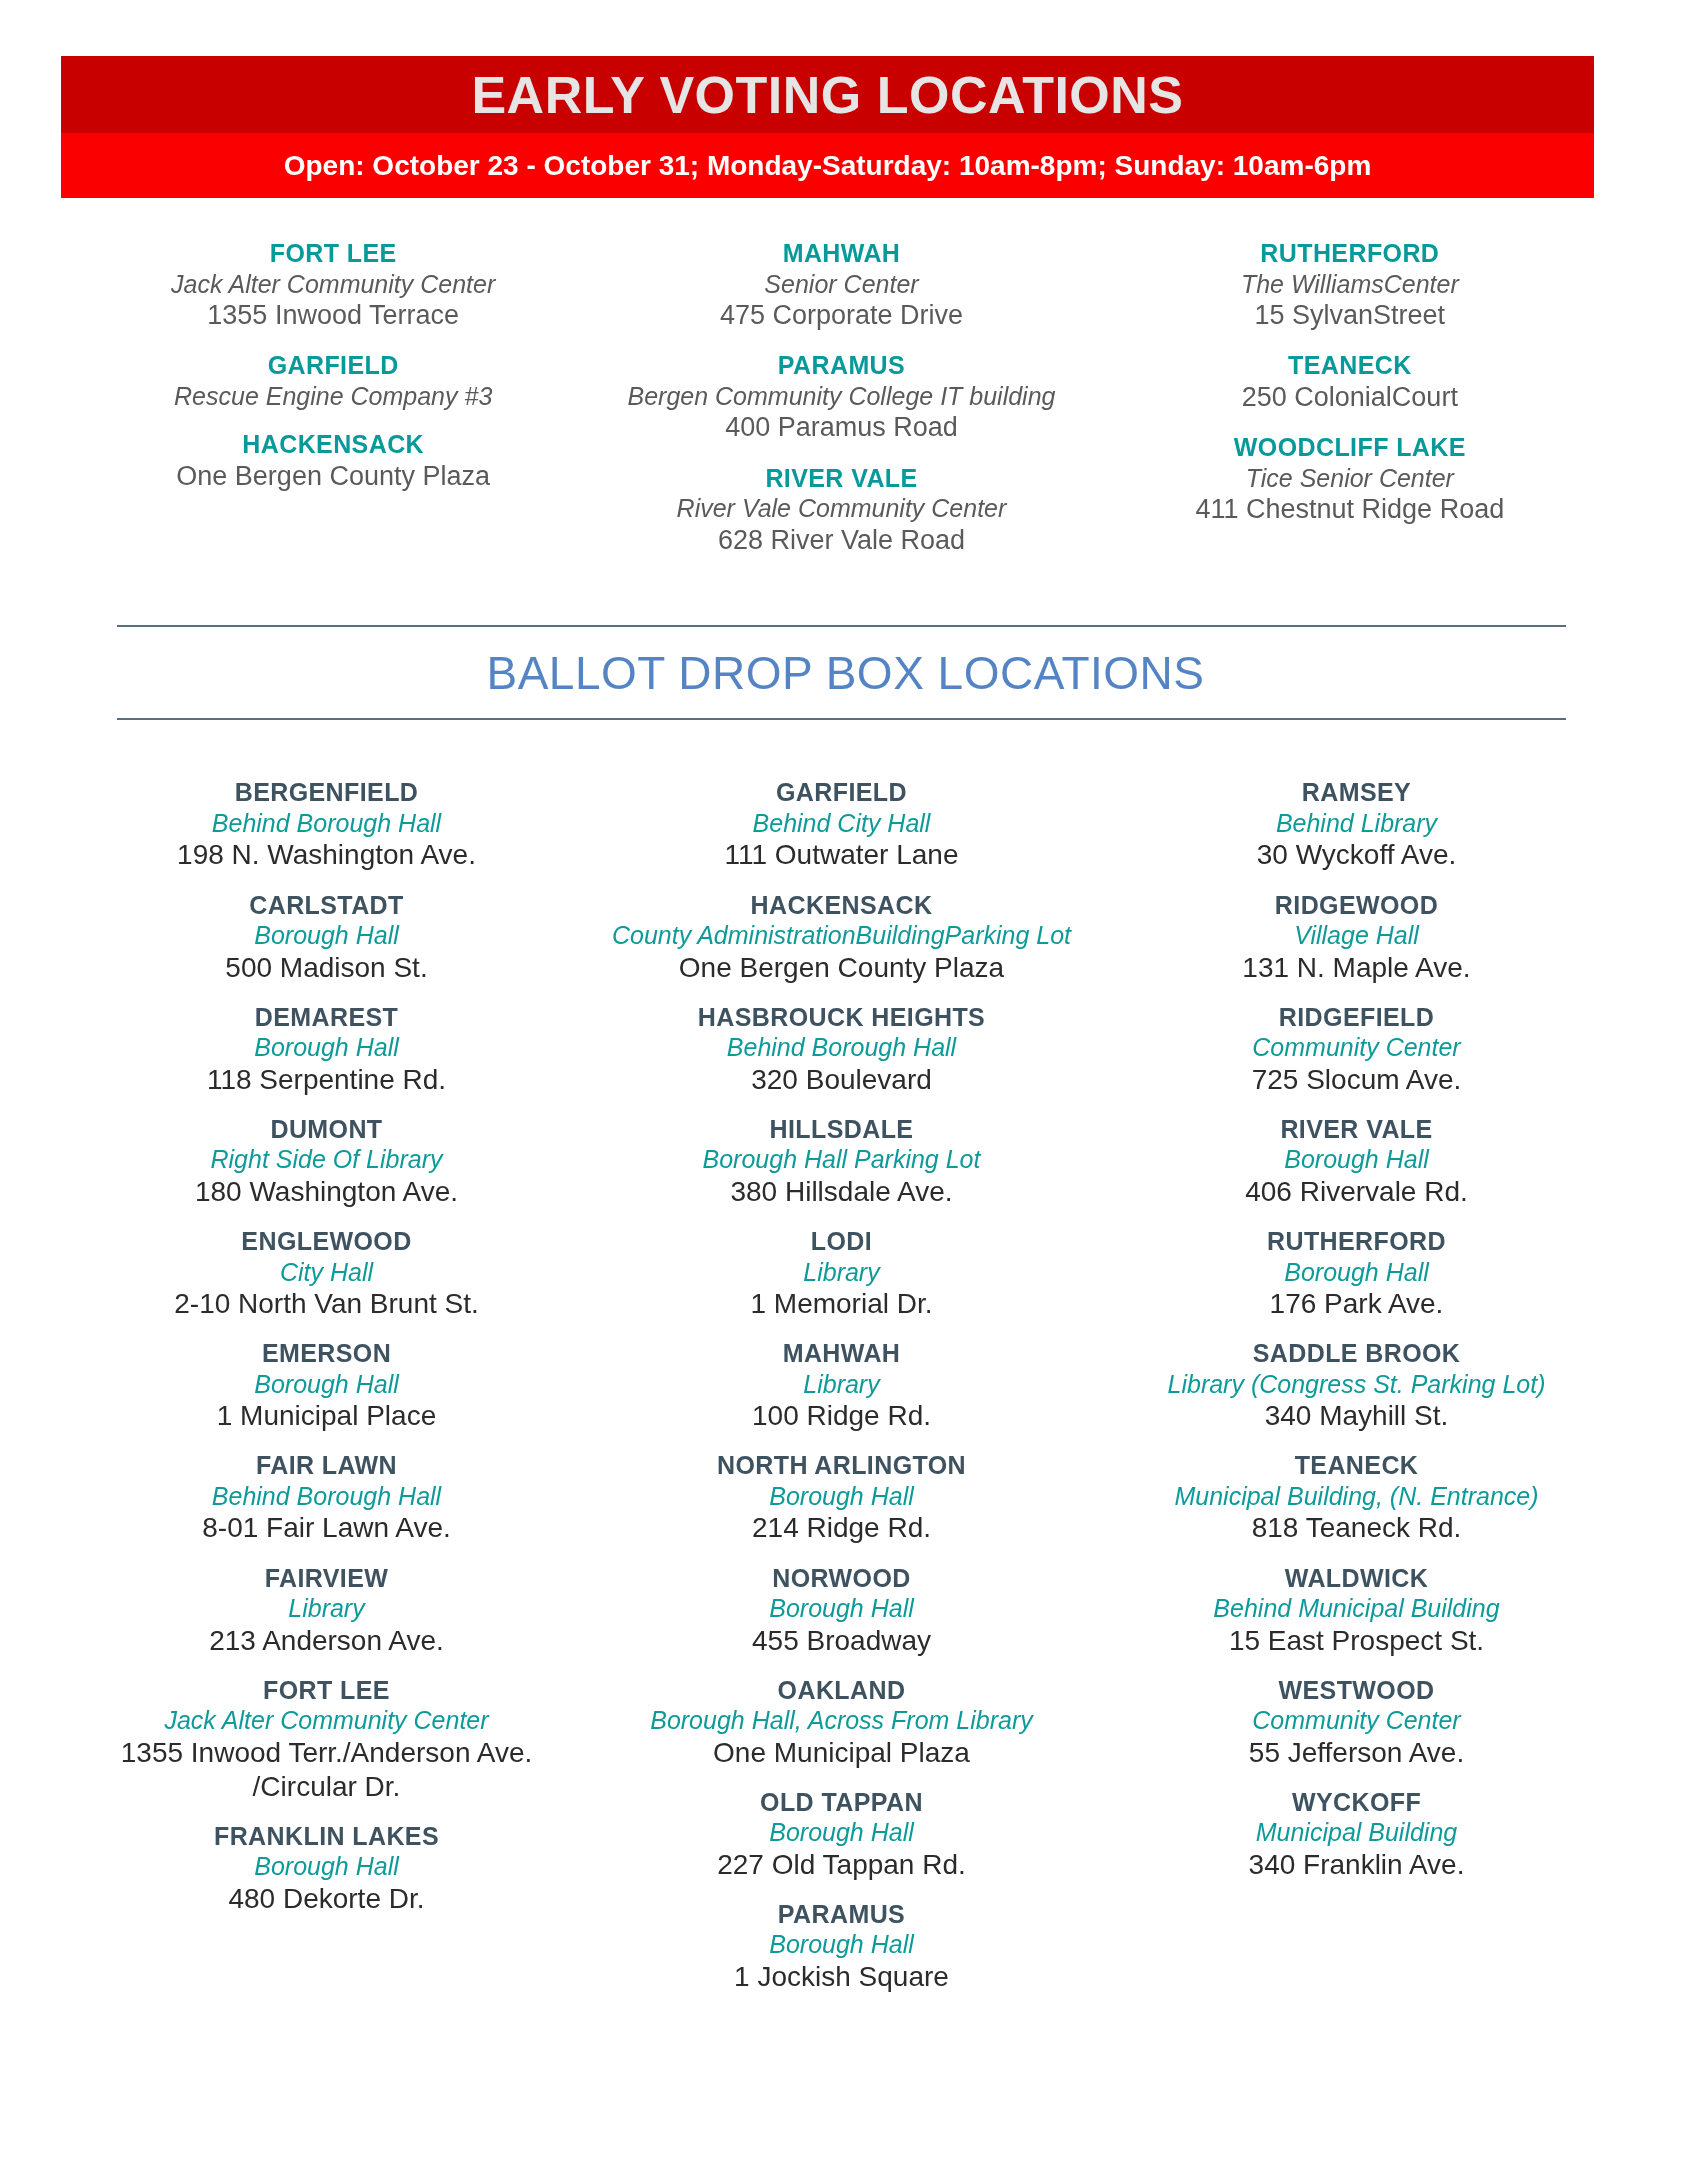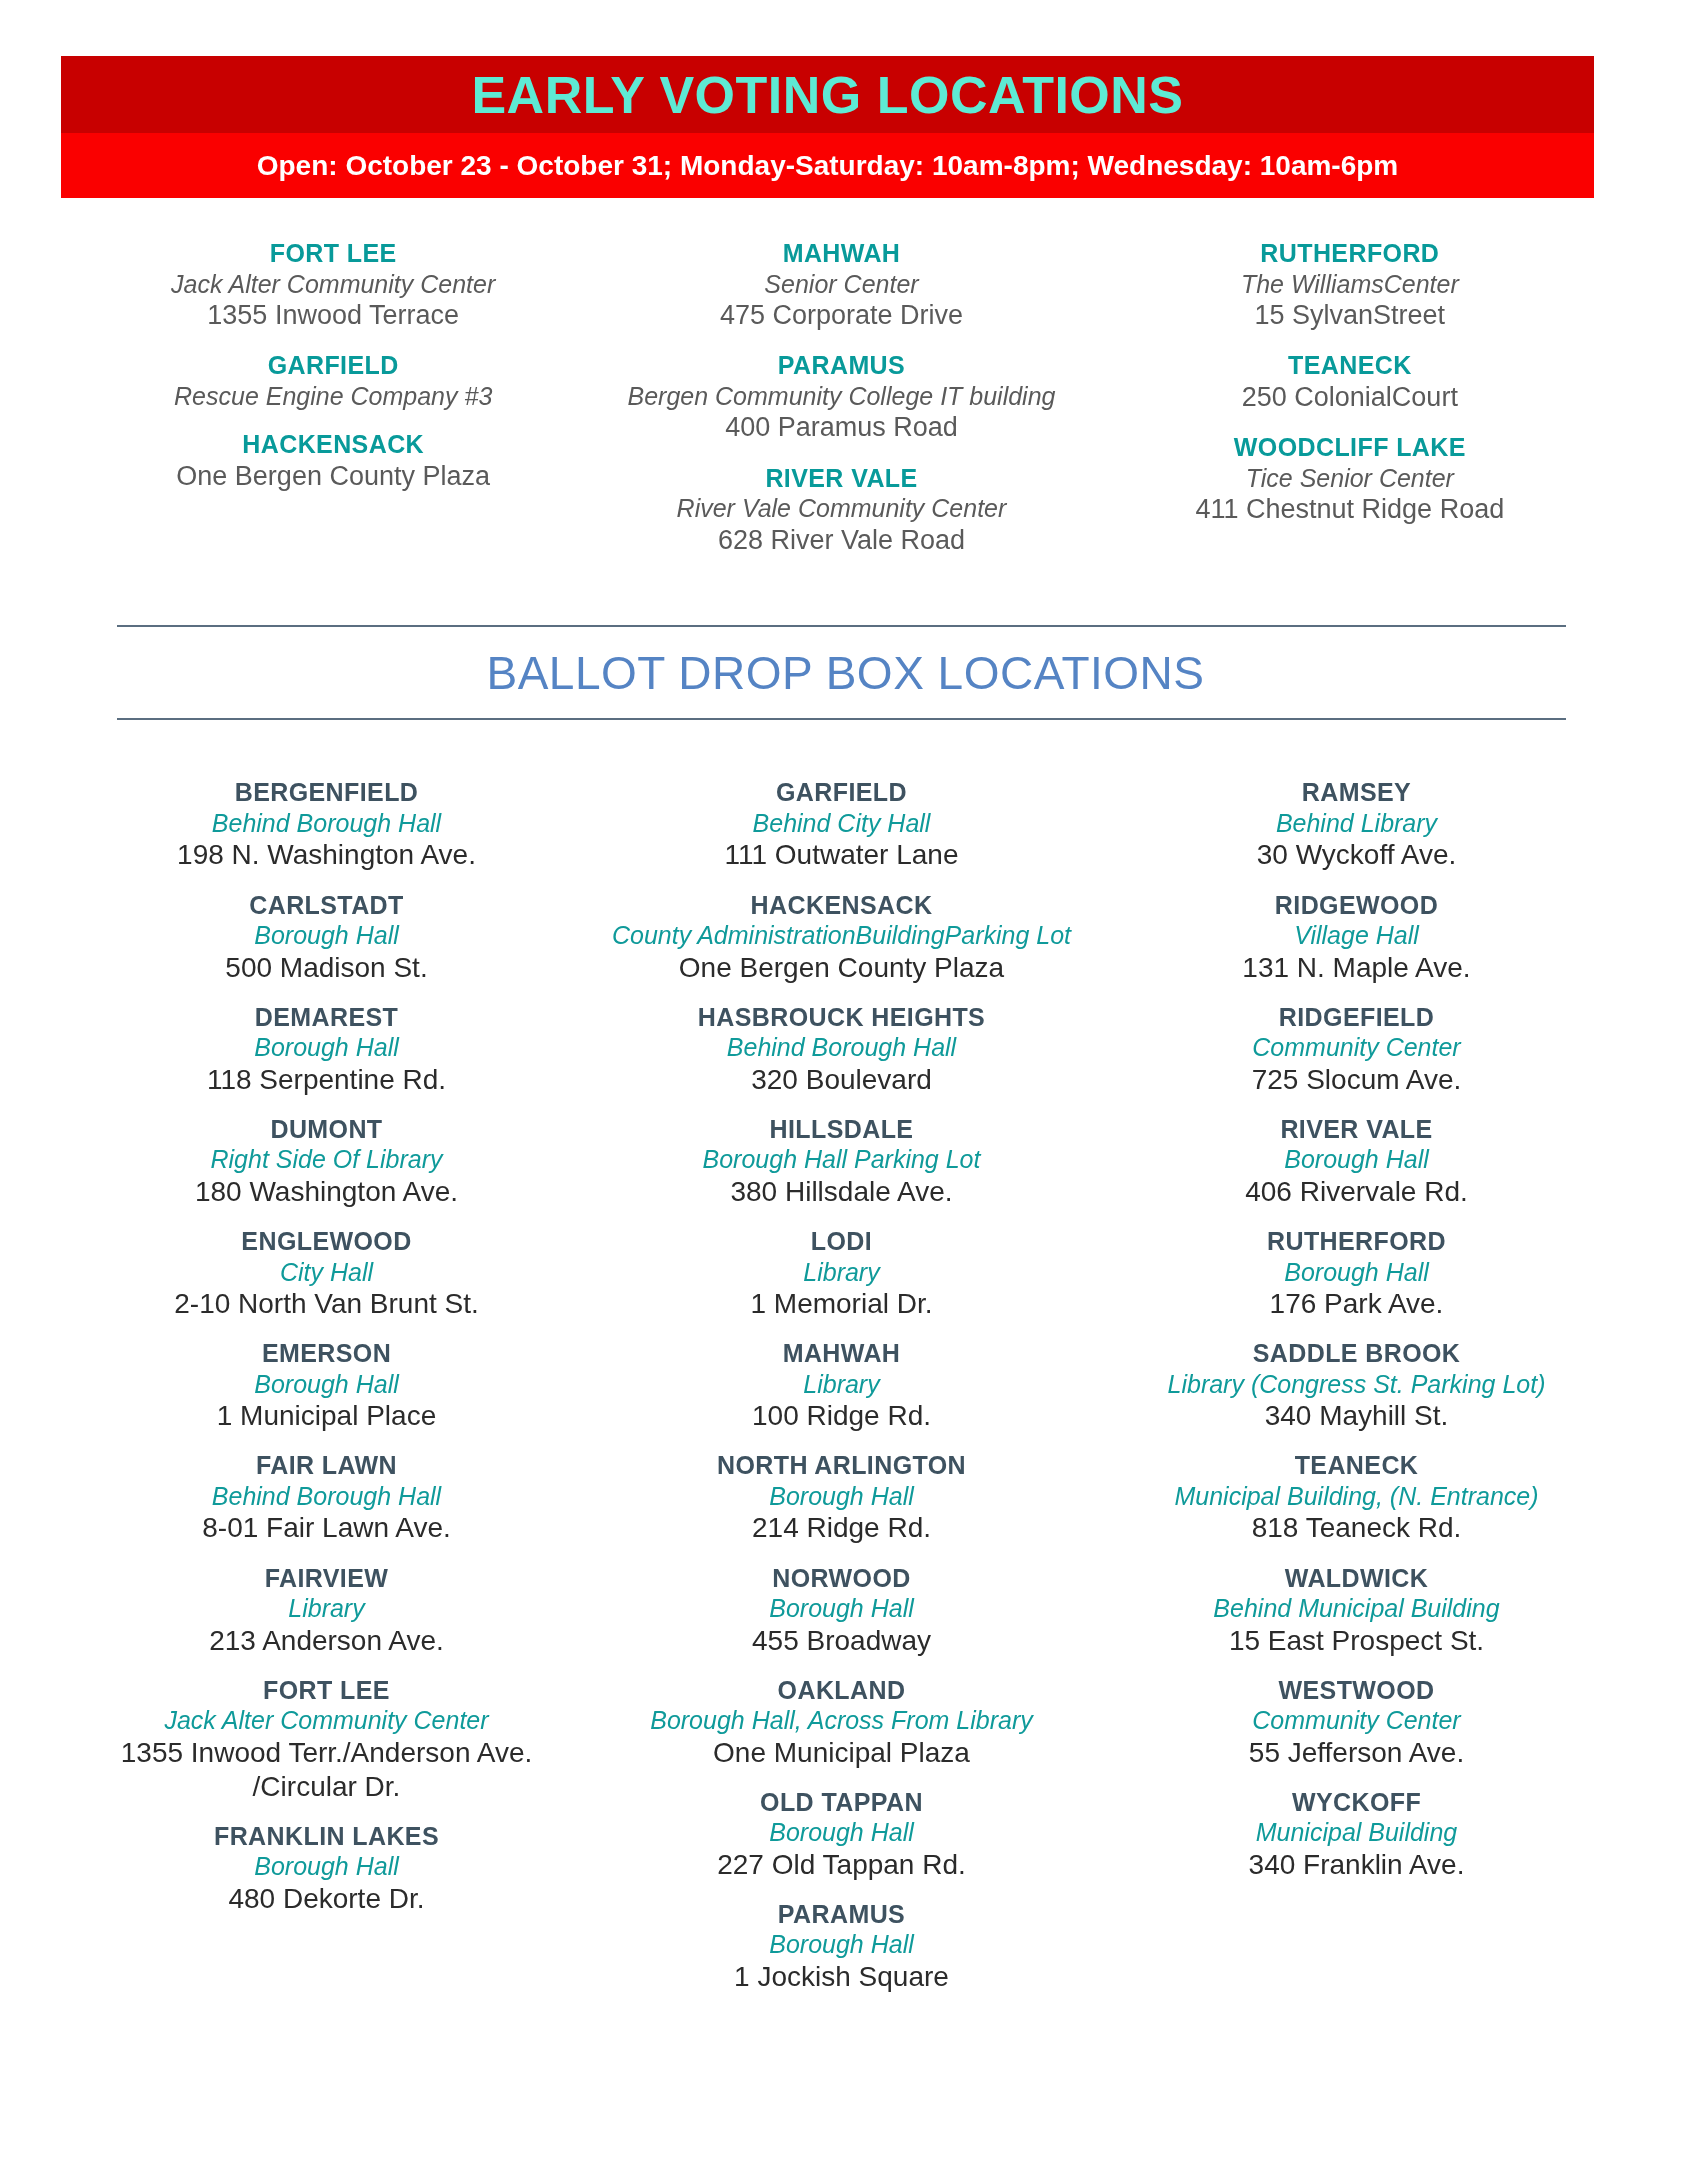--- a/index.html
+++ b/index.html
@@ -24,21 +24,21 @@
     box-sizing: border-box;
   }
   .banner-title-bar {
     background: #c80000;
     height: 77px;
     display: flex;
     align-items: center;
     justify-content: center;
   }
   .banner-title {
-    color: #5eead4;
+    color: #e5e5e5;
     font-size: 52px;
     font-weight: bold;
     letter-spacing: 0.5px;
     line-height: 1;
     white-space: nowrap;
   }
   .banner-sub-bar {
     background: #fa0000;
     height: 65px;
     display: flex;
@@ -137,21 +137,21 @@
   .nowrap { white-space: nowrap; }
 </style>
 </head>
 <body>
 
 <div class="banner">
   <div class="banner-title-bar">
     <div class="banner-title">EARLY VOTING LOCATIONS</div>
   </div>
   <div class="banner-sub-bar">
-    <div class="banner-sub">Open: October 23 - October 31; Monday-Saturday: 10am-8pm; Wednesday: 10am-6pm</div>
+    <div class="banner-sub">Open: October 23 - October 31; Monday-Saturday: 10am-8pm; Sunday: 10am-6pm</div>
   </div>
 </div>
 
 <div class="early-section cols">
   <div class="col">
     <div class="ev-entry">
       <div class="ev-city">FORT LEE</div>
       <div class="ev-venue">Jack Alter Community Center</div>
       <div class="ev-addr">1355 Inwood Terrace</div>
     </div>

